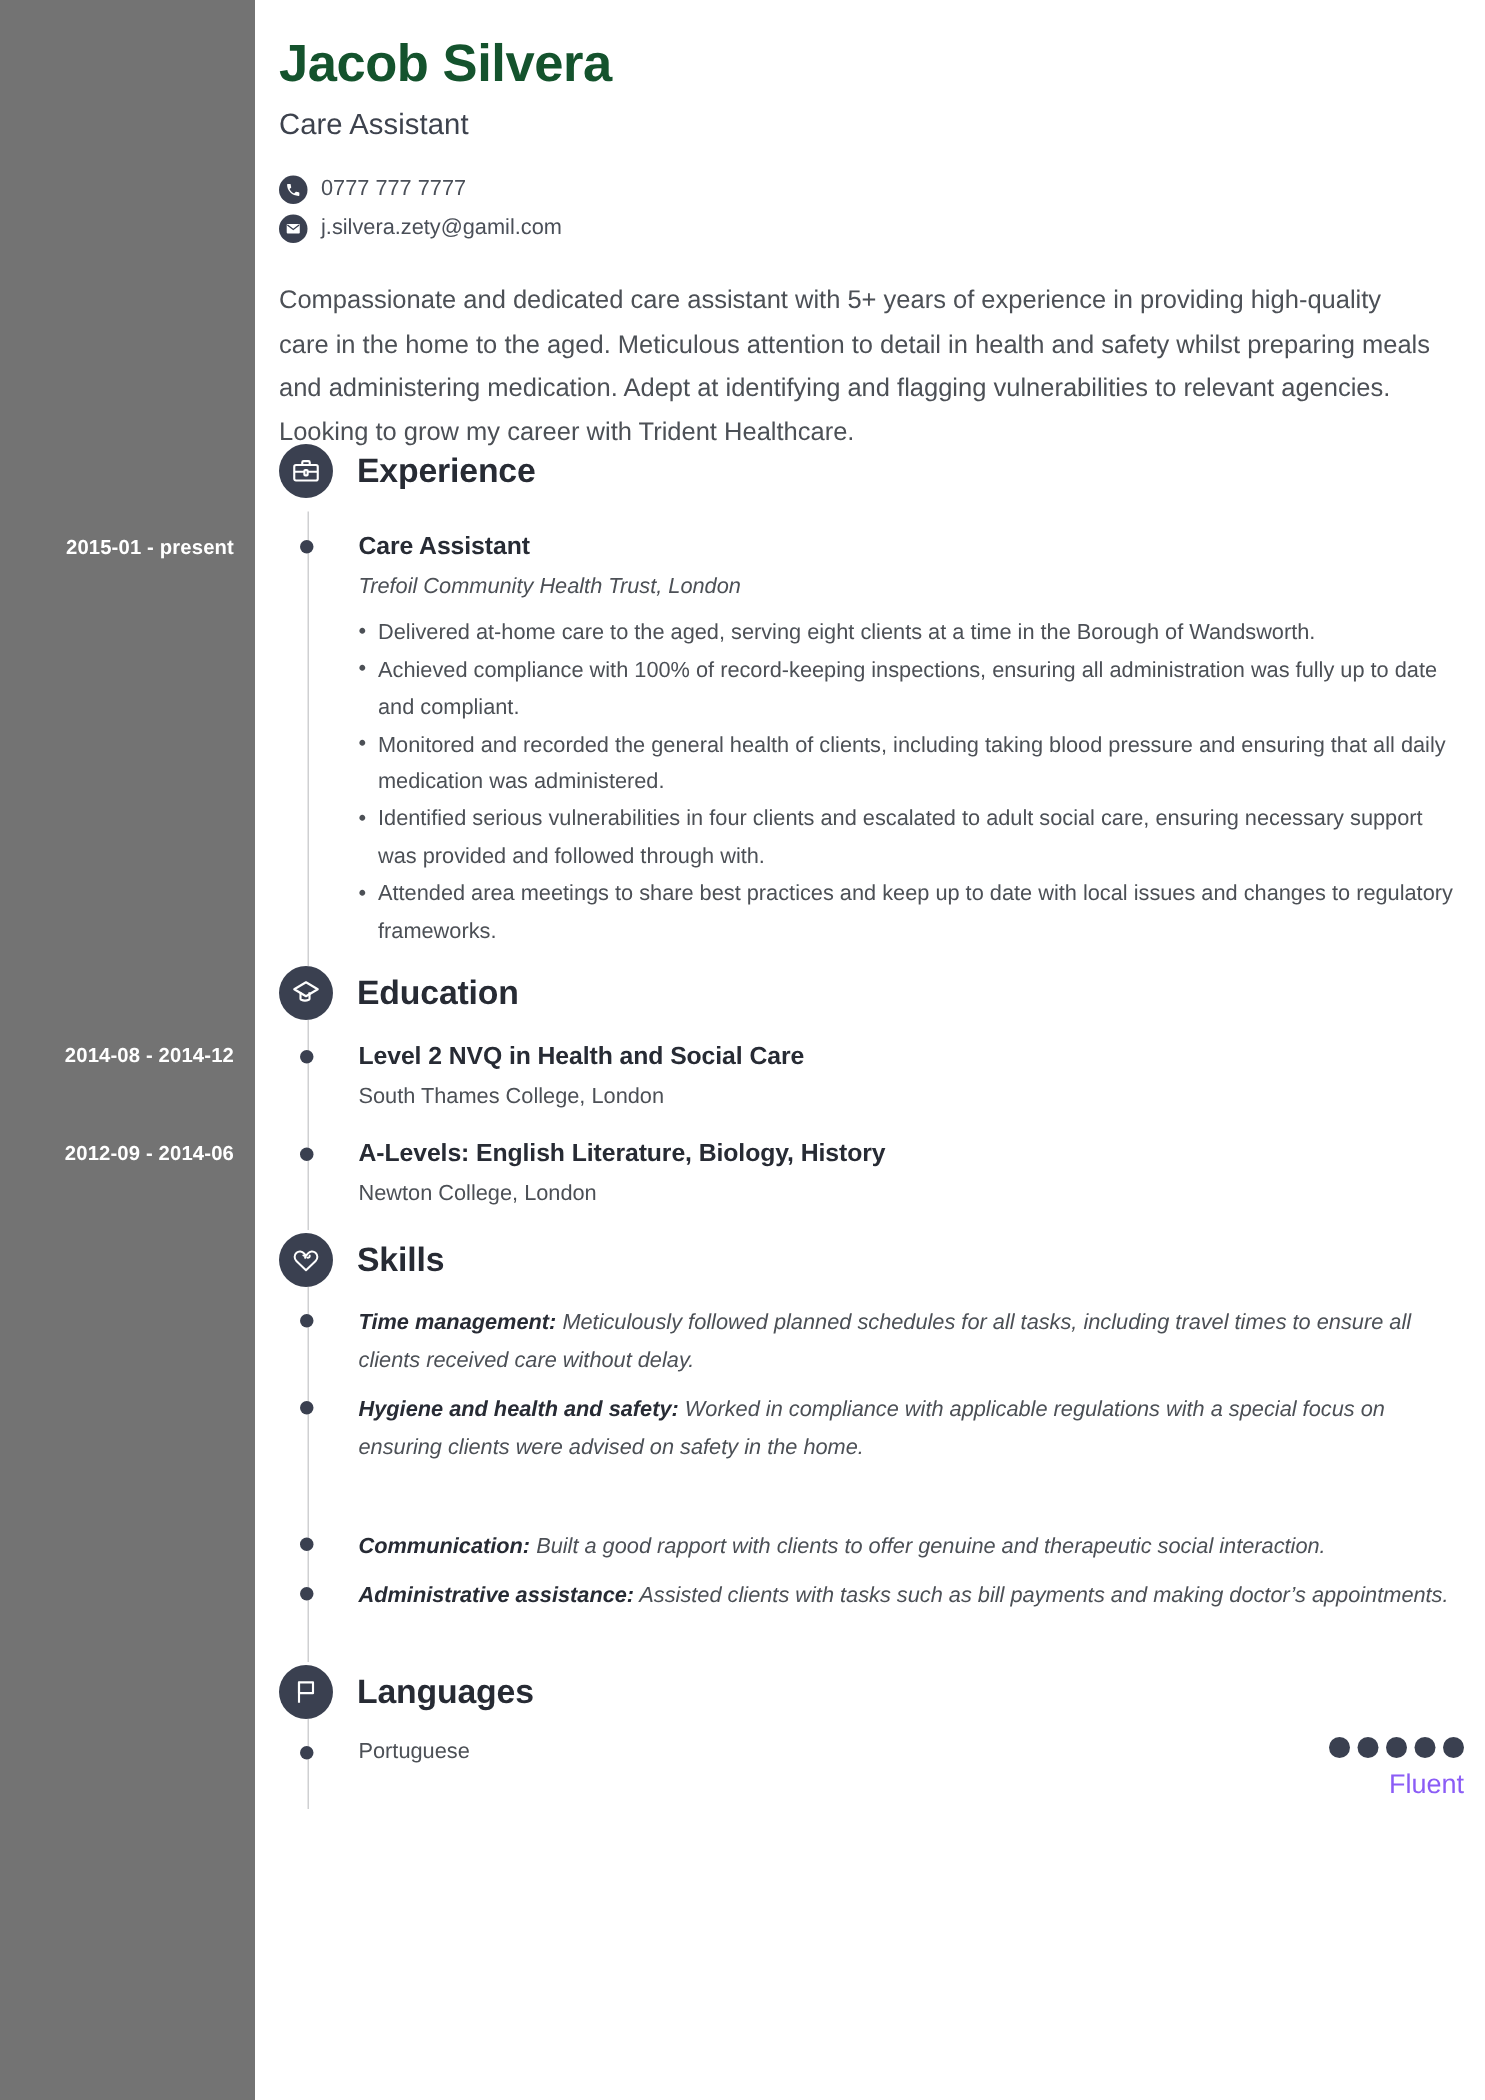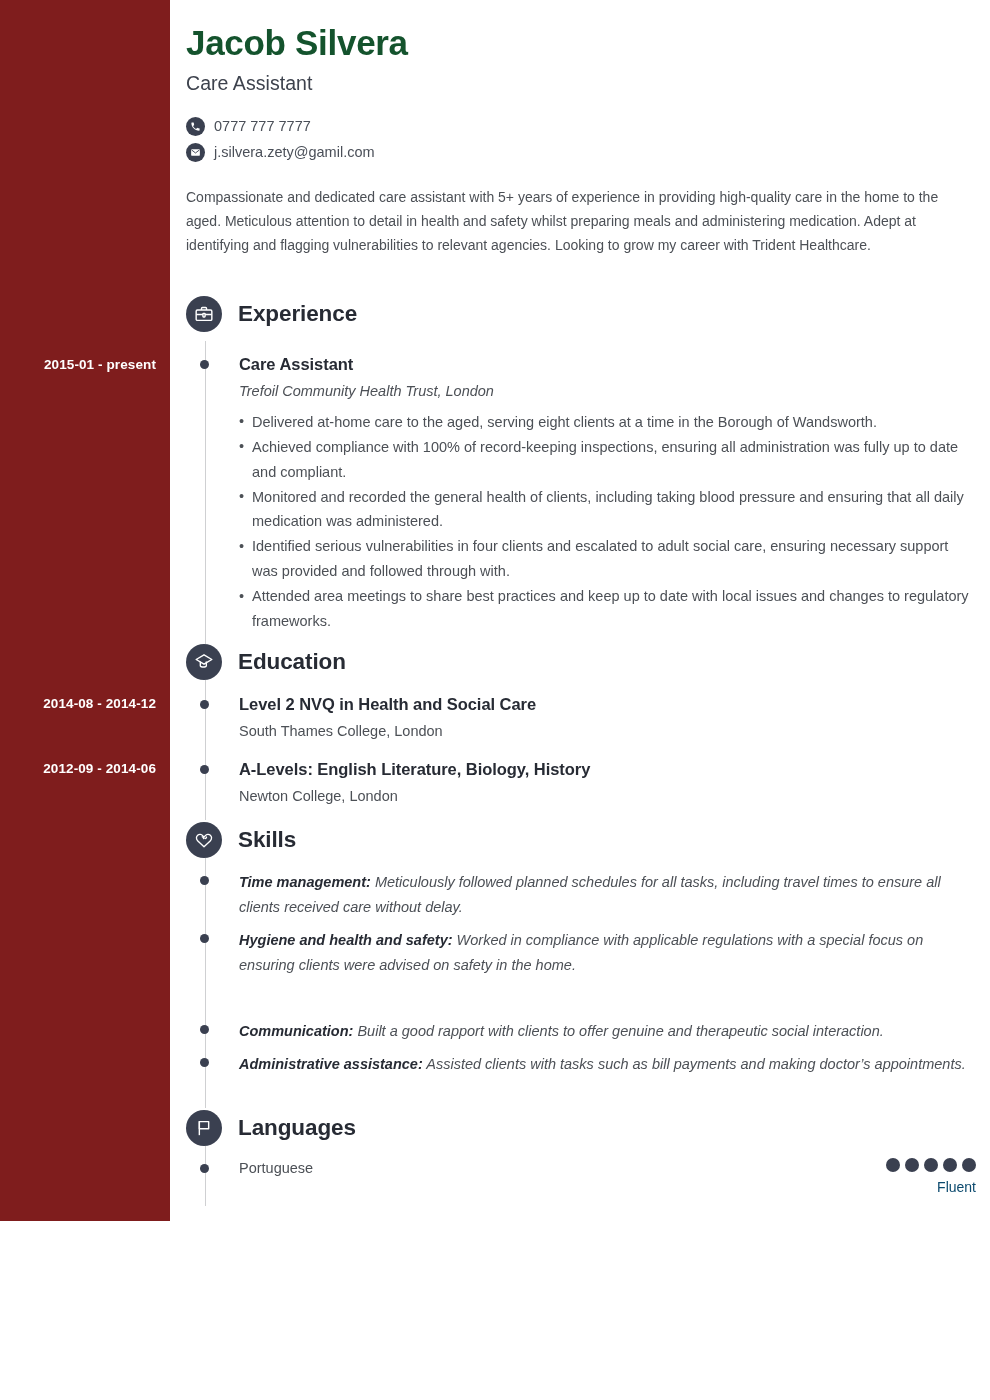--- a/index.html
+++ b/index.html
@@ -6,22 +6,22 @@
   html, body {
     width:990px; height:1400px;
     background:#ffffff;
     font-family:"Liberation Sans", sans-serif;
     -webkit-font-smoothing:antialiased;
   }
   .page { position:relative; width:990px; height:1400px; overflow:hidden; background:#fff; }
 
   
   .sidebar {
-    position:absolute; left:0; top:0; width:170px; height:1221px;
-    background:#7f1d1d;
+    position:absolute; left:0; top:0; width:170px; height:1400px;
+    background:#737373;
   }
   .date-label {
     position:absolute; right:14px;
     width:150px; text-align:right;
     color:#ffffff; font-size:13.5px; font-weight:bold;
     letter-spacing:0.1px; white-space:nowrap;
   }
 
   
   .main { position:absolute; left:170px; top:0; width:820px; height:1400px; }
@@ -48,21 +48,21 @@
   .c-ico {
     width:19px; height:19px; border-radius:50%;
     background:#3a4050; display:flex; align-items:center; justify-content:center;
     flex:0 0 auto;
   }
   .c-ico svg { display:block; }
   .c-txt { font-size:14.5px; color:#4a4f58; margin-left:9px; }
 
   .summary {
     margin-top:20px; width:772px;
-    font-size:14px; color:#4c5056; line-height:1.72;
+    font-size:17px; color:#4c5056; line-height:1.72;
     text-align:left;
   }
 
   
   .sec-head { position:absolute; left:16px; display:flex; align-items:center; }
   .sec-ico {
     width:36px; height:36px; border-radius:50%;
     background:#3a4050; display:flex; align-items:center; justify-content:center;
     flex:0 0 auto;
   }
@@ -108,21 +108,21 @@
   
   .lang-row { display:flex; align-items:flex-start; }
   .lang-name { font-size:14.5px; color:#4c5056; line-height:1.4; }
   .lang-rate { margin-left:auto; text-align:right; }
   .rate-dots { display:flex; gap:5px; justify-content:flex-end; }
   .rate-dots span {
     width:14px; height:14px; border-radius:50%;
     background:#3a4050; display:block;
   }
   .rate-label {
-    font-size:14px; color:#0c4a6e; margin-top:7px;
+    font-size:18px; color:#8b5cf6; margin-top:7px;
   }
 </style>
 </head>
 <body>
 
 <div class="page">
 
   <div class="sidebar">
     <div class="date-label" style="top:357px;">2015-01 - present</div>
     <div class="date-label" style="top:696px;">2014-08 - 2014-12</div>

